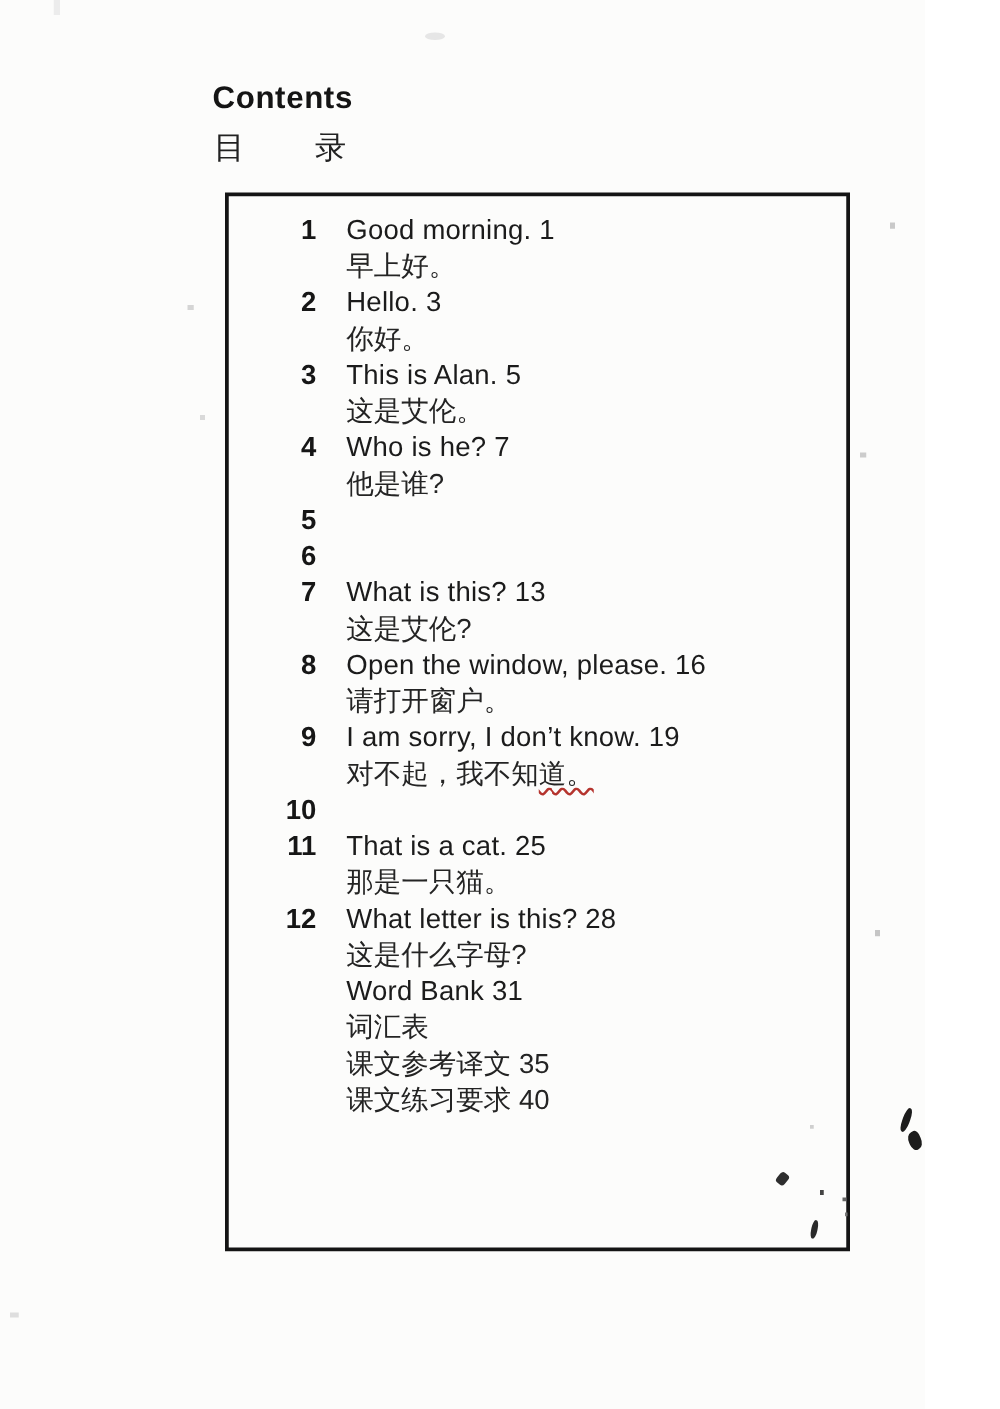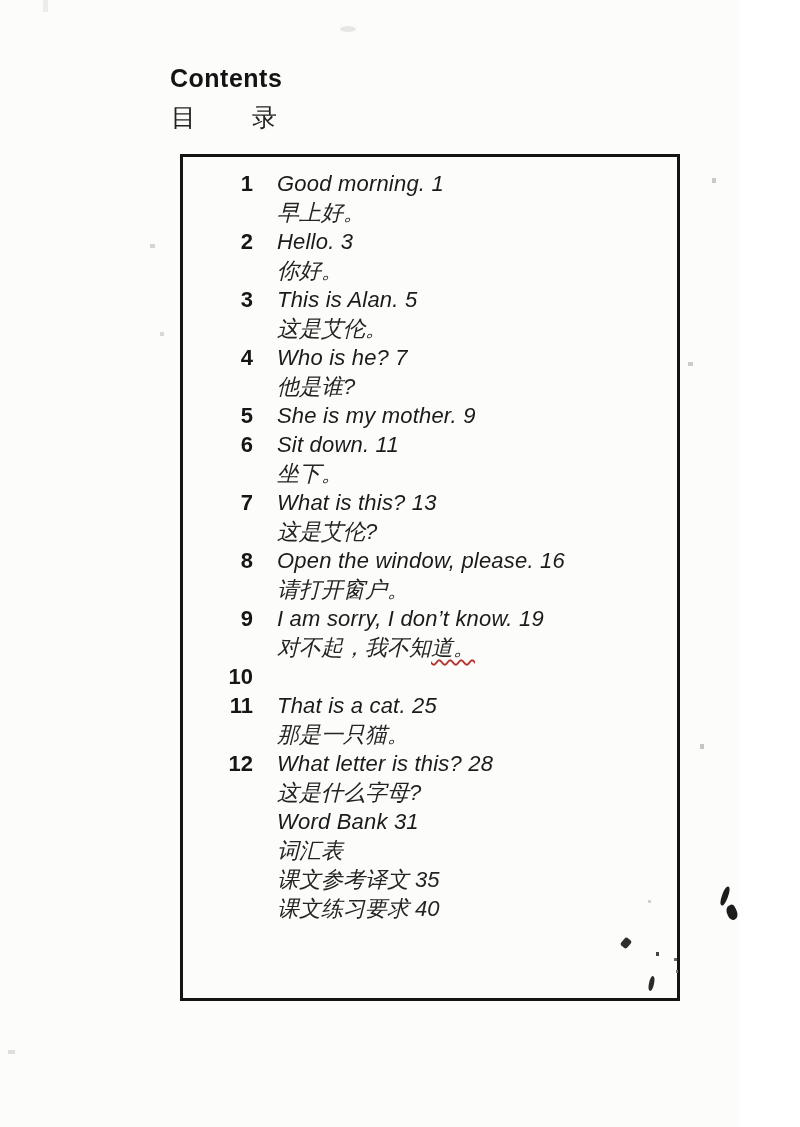--- a/index.html
+++ b/index.html
@@ -31,21 +31,21 @@
     background:transparent;
   }
   .entry{display:flex;}
   .num{
     flex:0 0 70px;
     text-align:right;
     font-size:22px;font-weight:bold;
     line-height:29px;
     color:#161616;
   }
-  .txt{margin-left:24px;font-style:italic;}
+  .txt{margin-left:24px;}
   .en{
     font-size:22px;line-height:29px;color:#1b1b1b;
     letter-spacing:0.2px;
   }
   .zh{
     font-size:22px;line-height:29px;color:#242424;
   }
   .zh-marked{
     text-decoration:underline;
     text-decoration-style:wavy;
@@ -117,30 +117,25 @@
       <div class="num">4</div>
       <div class="txt">
         <div class="en">Who is he? 7</div>
         <div class="zh">他是谁?</div>
       </div>
     </div>
 
     <div class="entry">
       <div class="num">5</div>
       <div class="txt">
-        <div class="en">She is my mother. 9</div>
       </div>
     </div>
 
     <div class="entry">
       <div class="num">6</div>
-      <div class="txt">
-        <div class="en">Sit down. 11</div>
-        <div class="zh">坐下。</div>
-      </div>
     </div>
 
     <div class="entry">
       <div class="num">7</div>
       <div class="txt">
         <div class="en">What is this? 13</div>
         <div class="zh">这是艾伦?</div>
       </div>
     </div>
 

